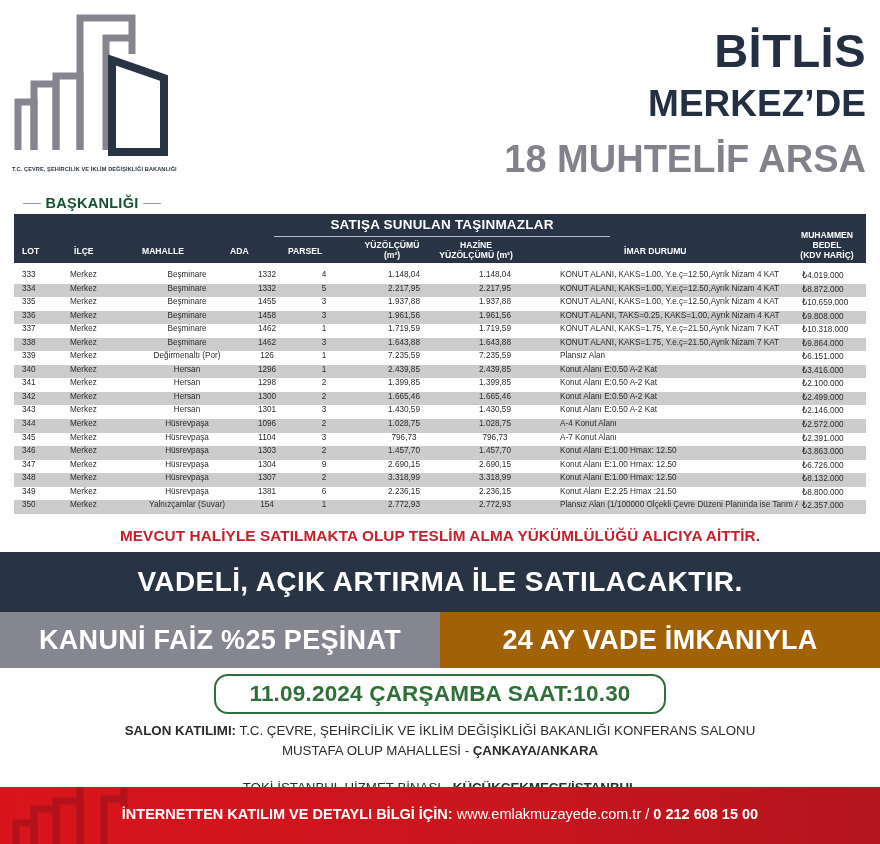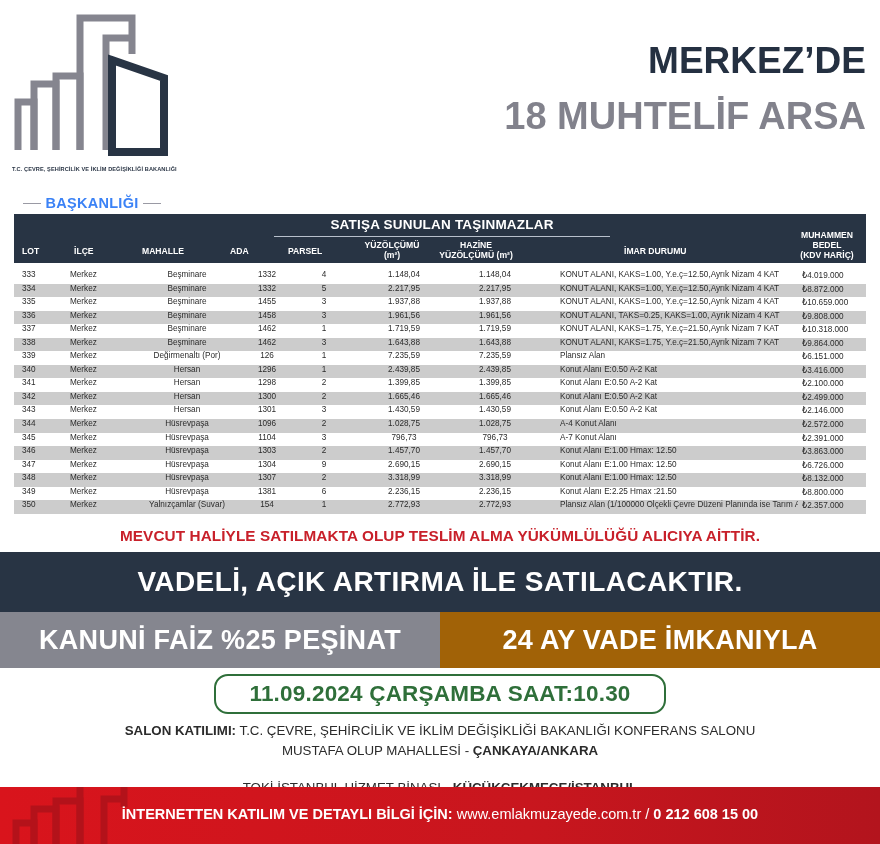--- a/index.html
+++ b/index.html
@@ -23,25 +23,25 @@
   .logo-title {
     position: absolute; left: 0; top: 160px; width: 160px;
     text-align: center; font-size: 17.5px; font-weight: bold; color: #2a3545;
     letter-spacing: 0.2px; white-space: nowrap;
   }
   .logo-sub-wrap {
     position: absolute; left: 0; top: 179px; width: 160px; height: 20px;
     display: flex; align-items: center; justify-content: center; gap: 4px;
   }
   .logo-line { width: 18px; height: 1px; background: #9a9aa4; }
-  .logo-sub { font-size: 14.5px; font-weight: bold; color: #3b82f6; letter-spacing: 0.3px; }
+  .logo-sub { font-size: 14.5px; font-weight: bold; color: #14532d; letter-spacing: 0.3px; }
 
   .headline { position: absolute; right: 14px; top: 24px; text-align: right; }
   .hl-city { font-size: 47px; font-weight: bold; color: #243041; line-height: 54px; letter-spacing: 0.5px; }
-  .hl-district { font-size: 37px; font-weight: bold; color: #243041; line-height: 44px; margin-top: 15px; }
+  .hl-district { font-size: 37px; font-weight: bold; color: #243041; line-height: 44px; margin-top: 4px; }
   .hl-count { font-size: 38px; font-weight: bold; color: #82828c; line-height: 50px; margin-top: 8px; }
 
   
   .tbl-wrap { position: absolute; left: 14px; top: 214px; width: 852px; }
   .tbl-head {
     background: #283444; height: 49px; position: relative; color: #ffffff;
   }
   .tbl-group {
     position: absolute; left: 260px; width: 336px; top: 3px;
     text-align: center; font-size: 13.5px; font-weight: bold; letter-spacing: 0.2px;
@@ -132,20 +132,21 @@
   </svg>
   <div class="logo-ministry">T.C. ÇEVRE, ŞEHİRCİLİK VE İKLİM DEĞİŞİKLİĞİ BAKANLIĞI</div>
   <div class="logo-sub-wrap">
     <span class="logo-line"></span>
     <span class="logo-sub">BAŞKANLIĞI</span>
     <span class="logo-line"></span>
   </div>
 </div>
 
 <div class="headline">
+  <div class="hl-city">BİTLİS</div>
   <div class="hl-district">MERKEZ’DE</div>
   <div class="hl-count">
     <span>18</span>
     <span>MUHTELİF ARSA</span>
   </div>
 </div>
 
 <div class="tbl-wrap">
   <div class="tbl-head">
     <div class="tbl-group">SATIŞA SUNULAN TAŞINMAZLAR</div>

